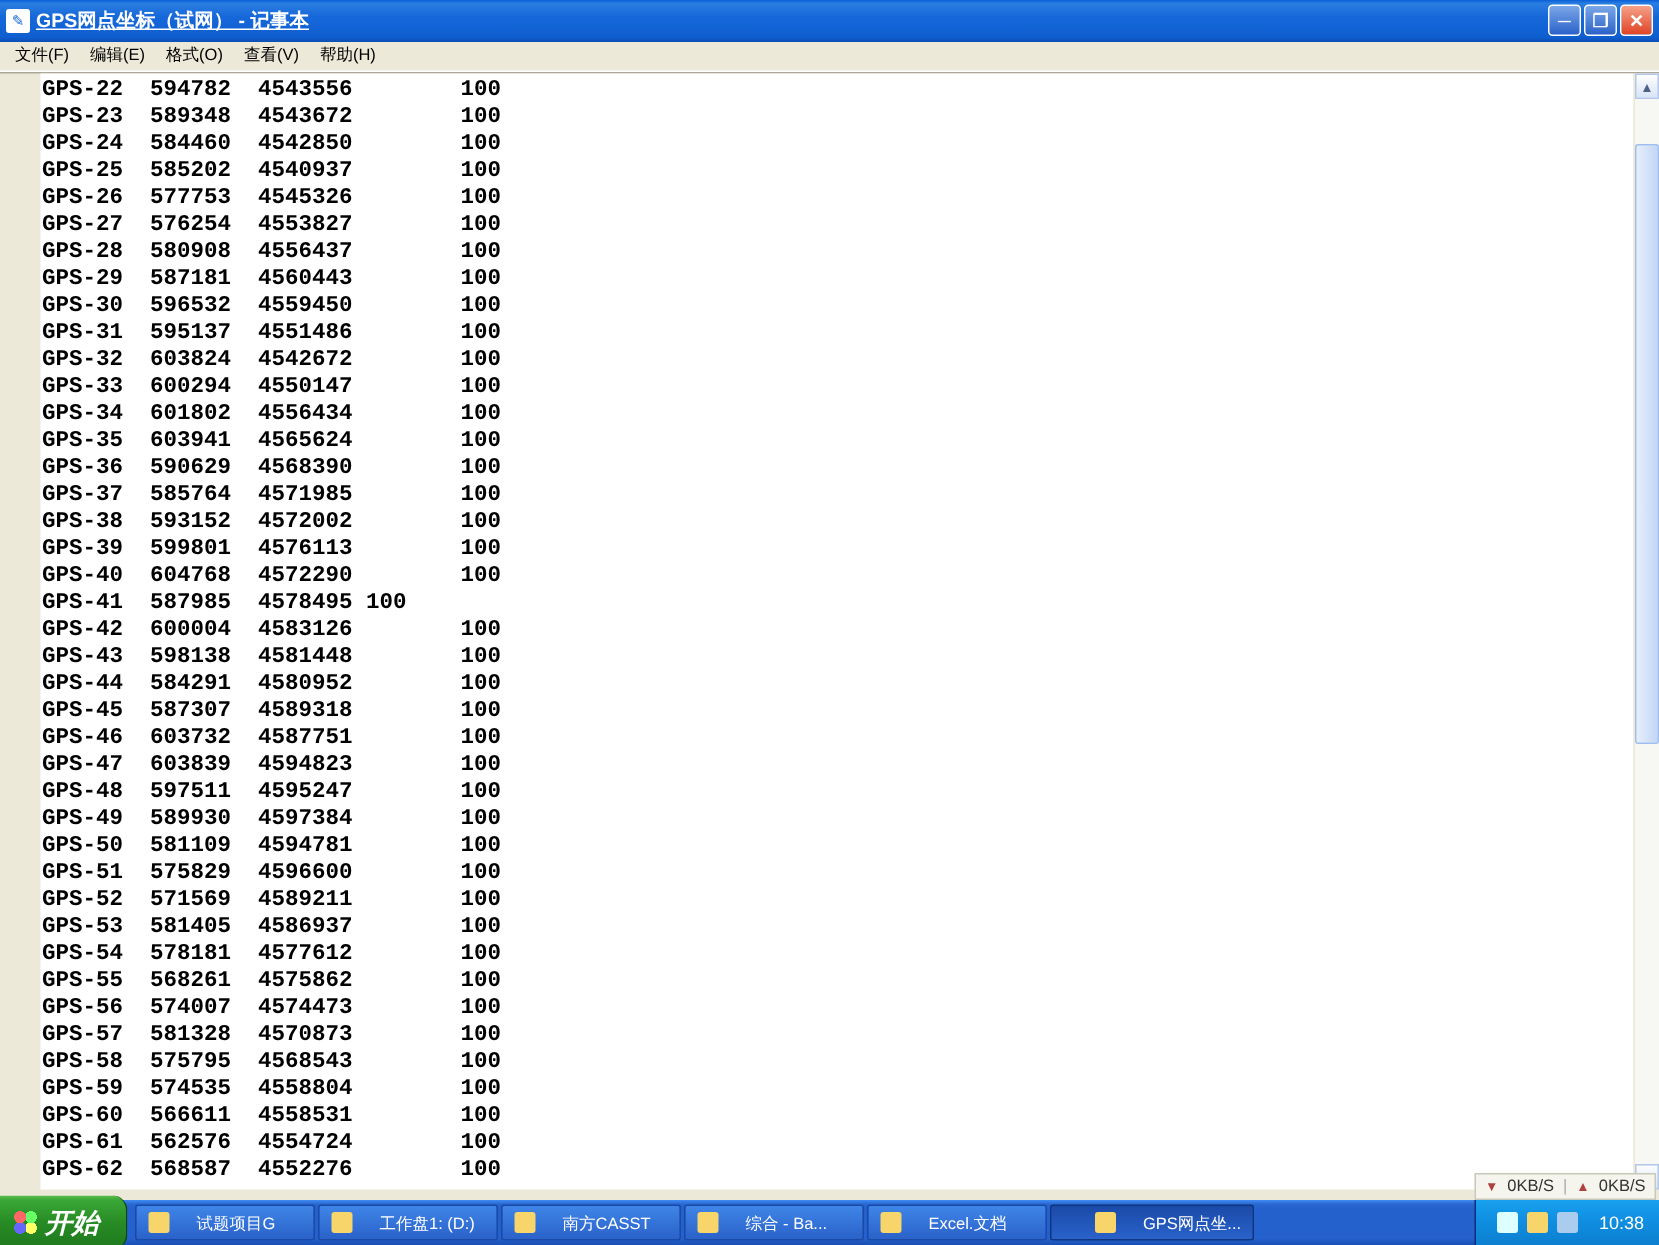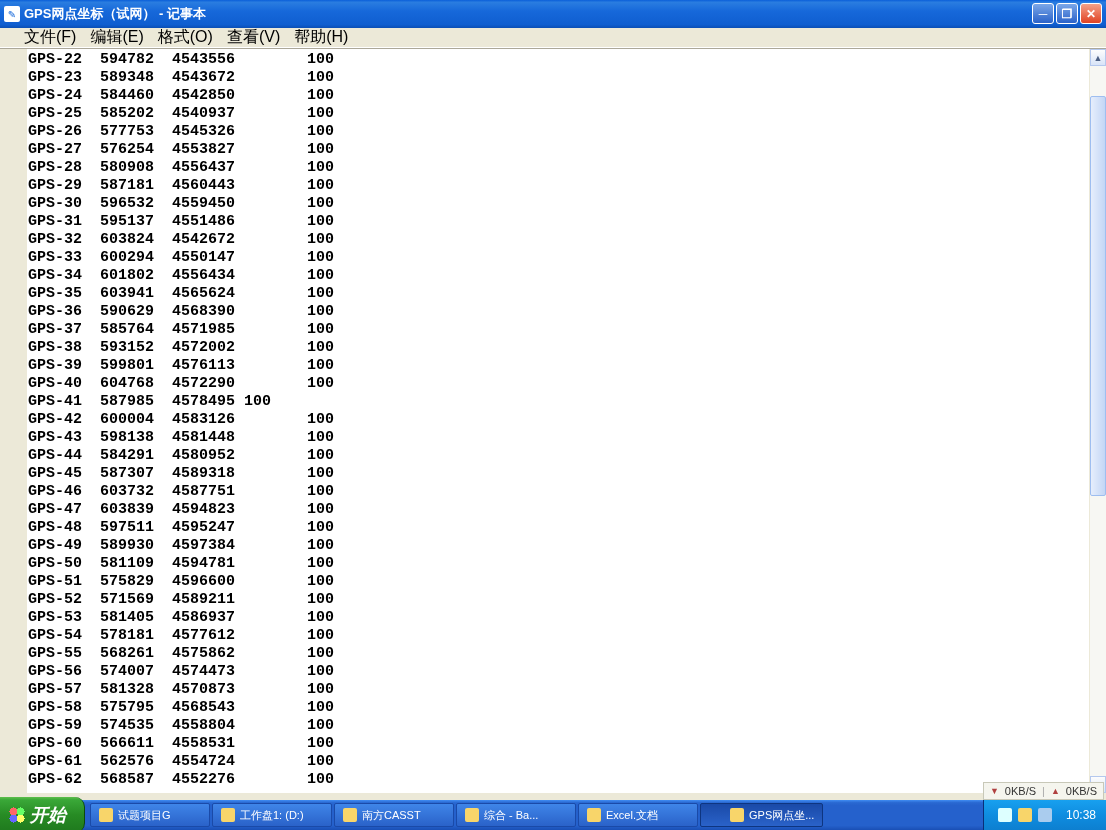--- a/index.html
+++ b/index.html
@@ -8,33 +8,33 @@
   .titlebar {
     height: 28px;
     background: linear-gradient(to bottom, #0a5fd9 0%, #2a7de0 8%, #1668da 40%, #0f5ed0 88%, #0b4fb5 100%);
     display: flex; align-items: center; color: #fff; font-size: 13px; padding-left: 4px;
     position: relative;
   }
   .titlebar .icon {
     width: 16px; height: 16px; background: #fff; border-radius: 2px; margin-right: 4px;
     display: flex; align-items: center; justify-content: center; font-size: 10px; color: #1668da;
   }
-  .titlebar .title { font-weight: bold; }
+  .titlebar .title { font-weight: bold; text-decoration: underline; }
   .win-btns { position: absolute; right: 4px; top: 3px; display: flex; gap: 2px; }
   .win-btn {
     width: 22px; height: 21px; border-radius: 3px; border: 1px solid #fff;
     display: flex; align-items: center; justify-content: center; font-size: 12px; font-weight: bold;
     cursor: pointer;
   }
   .win-btn.min, .win-btn.max { background: linear-gradient(to bottom,#7ba7e8,#2a62c9); color: #fff; }
   .win-btn.close { background: linear-gradient(to bottom,#f5a188,#e04324); color: #fff; }
   
   .menubar {
-    height: 20px; background: #ece9d8; border-bottom: 1px solid #fff; font-size: 16px;
-    display: flex; align-items: center; padding-left: 18px; gap: 2px;
+    height: 20px; background: #ece9d8; border-bottom: 1px solid #fff; font-size: 11px;
+    display: flex; padding-left: 4px; gap: 2px;
   }
   .menubar .menu-item { padding: 1px 6px; cursor: pointer; }
   
   .editor-wrap {
     position: relative; width: 1106px; height: 745px;
     border-top: 1px solid #aca899;
     display: flex;
   }
   .editor {
     flex: 1; background: #fff; overflow: hidden;
@@ -82,21 +82,21 @@
     background:
       radial-gradient(circle at 30% 30%, #f66 0 4px, transparent 4px),
       radial-gradient(circle at 70% 30%, #6f6 0 4px, transparent 4px),
       radial-gradient(circle at 30% 70%, #66f 0 4px, transparent 4px),
       radial-gradient(circle at 70% 70%, #ff6 0 4px, transparent 4px);
   }
   .task-item {
     height: 24px; margin: 0 1px; padding: 0 8px;
     background: linear-gradient(to bottom,#3f85e8,#2a62c9);
     border: 1px solid #1a4aa8; border-radius: 2px;
-    display: flex; align-items: center; gap: 5px; font-size: 11px; cursor: pointer;
+    display: flex; align-items: center; gap: 18px; font-size: 11px; cursor: pointer;
     min-width: 120px;
   }
   .task-item.active { background: linear-gradient(to bottom,#1a4aa8,#2a62c9); border-color:#0e3580;padding-left:29px; }
   .task-item .ti-icon { width: 14px; height: 14px; background: #f8d56a; border-radius: 2px; }
   .tray {
     margin-left: auto; height: 30px; padding: 0 10px 0 14px;
     background: linear-gradient(to bottom,#18a0ef 0%,#0f8de0 50%,#0d7fd0 100%);
     display: flex; align-items: center; gap: 6px; border-left:1px solid #092f78;
   }
   .tray-icon { width: 14px; height: 14px; background:#dff; border-radius:2px; }

